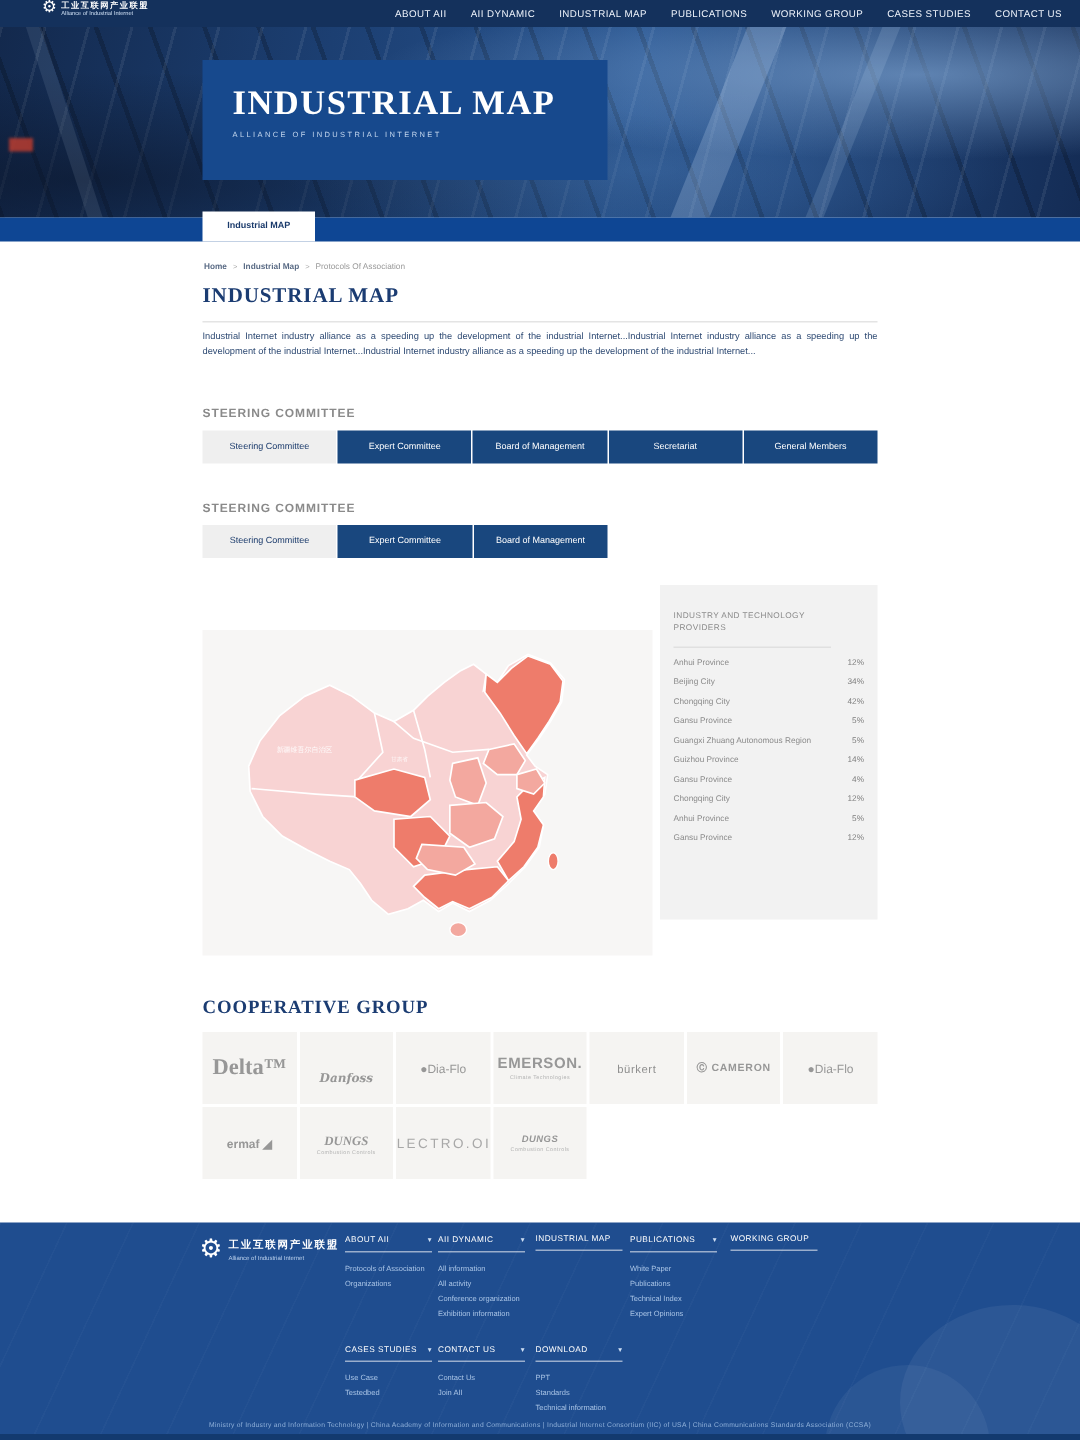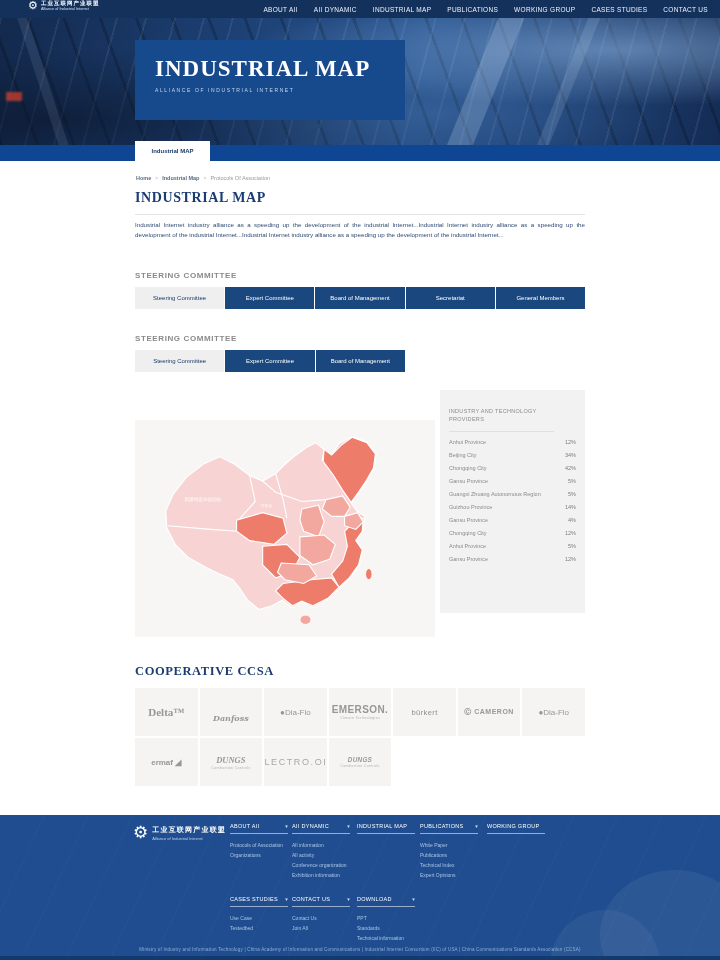--- a/index.html
+++ b/index.html
@@ -92,21 +92,21 @@
   .s-row .pct { color:#7d7d7d; }
 
   
   .coop-title { position:absolute; top:503px; left:0; font-family:"Liberation Serif", serif;
     font-weight:bold; font-size:12.5px; color:#1b3c72; letter-spacing:.6px; }
   .coop-grid { position:absolute; top:527px; left:0; width:450px; display:grid;
     grid-template-columns:repeat(7, 1fr); gap:2px; }
   .cell { height:48px; background:#f5f4f2; display:flex; flex-direction:column;
     align-items:center; justify-content:center; color:#979797; overflow:hidden; }
   .cell .sub { font-size:3.6px; color:#b3b3b3; margin-top:1px; letter-spacing:.3px; }
-  .cell:nth-child(1) .lt { font-family:"Liberation Serif", serif; font-weight:bold; font-size:11px; }
+  .cell:nth-child(1) .lt { font-family:"Liberation Serif", serif; font-weight:bold; font-size:15px; }
   .cell:nth-child(2) .lt { font-family:"DejaVu Serif", serif; font-style:italic; font-weight:bold; font-size:8px;margin-top:12px; }
   .cell:nth-child(3) .lt, .cell:nth-child(7) .lt { font-weight:normal; font-size:8px;text-align:center; }
   .cell:nth-child(4) .lt { font-weight:bold; font-size:10px; letter-spacing:.4px;text-align:right; }
   .cell:nth-child(5) .lt { font-size:7.5px; letter-spacing:.4px; color:#8f8f8f; }
   .cell:nth-child(6) .lt { font-weight:bold; font-size:7px; letter-spacing:.5px; }
   .cell:nth-child(8) .lt { font-weight:bold; font-size:8px; }
   .cell:nth-child(9) .lt { font-family:"Liberation Serif", serif; font-style:italic; font-weight:bold; font-size:8.5px; }
   .cell:nth-child(10) .lt, .cell:nth-child(14) .lt { font-size:9px; letter-spacing:1.6px; color:#a8a8a8; }
   .cell:nth-child(11) .lt { font-style:italic; font-weight:bold; font-size:6.3px; letter-spacing:.3px; }
   .cell:nth-child(12) .lt { font-family:"DejaVu Serif", serif; font-weight:bold; font-size:9px; }
@@ -274,21 +274,21 @@
         <span>Anhui Province</span>
         <span class="pct">5%</span>
       </div>
       <div class="s-row">
         <span>Gansu Province</span>
         <span class="pct">12%</span>
       </div>
     </div>
   </div>
 
-  <h2 class="coop-title">COOPERATIVE CCSA</h2>
+  <h2 class="coop-title">COOPERATIVE GROUP</h2>
   <div class="coop-grid">
     <div class="cell">
         <span class="lt">Delta™</span>
       </div>
     <div class="cell">
         <span class="lt">Danfoss</span>
       </div>
     <div class="cell">
         <span class="lt">●Dia-Flo</span>
       </div>

